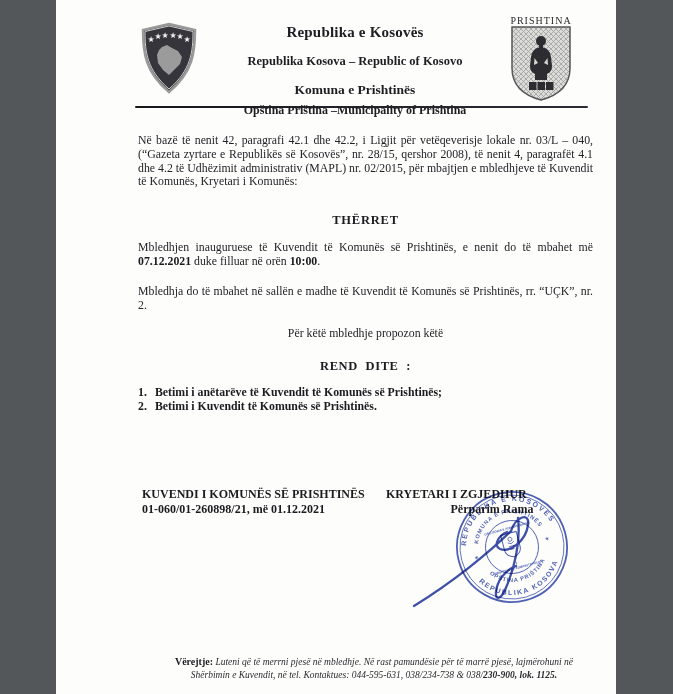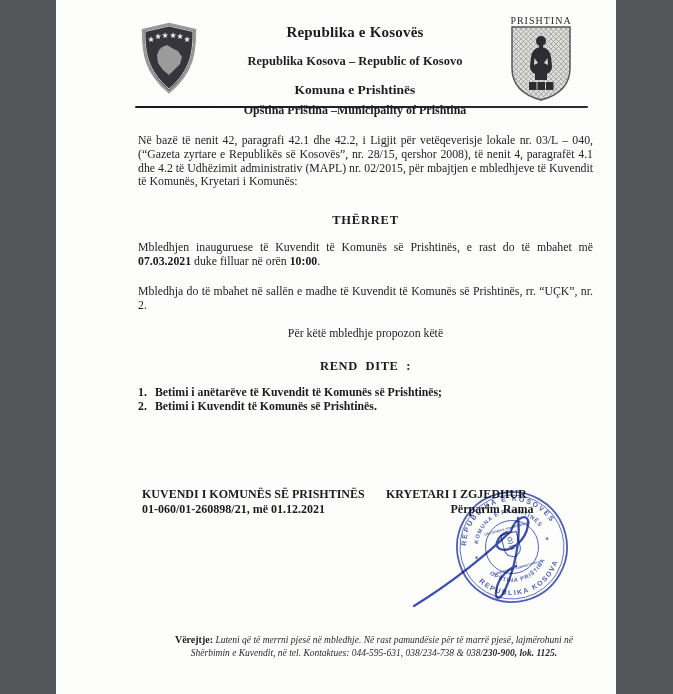--- a/index.html
+++ b/index.html
@@ -47,21 +47,21 @@
   .sig-right { left:330px; top:487px; width:200px; font-weight:bold; font-size:12px;
     line-height:15px; color:#1b1b20; }
   .sig-name { padding-left:12px;text-align:center; }
 
   .stamp-box { left:396px; top:487px; width:120px; height:120px;
     mix-blend-mode:multiply; opacity:.9; }
   .scrawl-box { left:352px; top:502px; width:168px; height:112px;
     mix-blend-mode:multiply; opacity:.95; }
 
   
-  .footer { left:104px; top:634px; width:428px; text-align:center;
+  .footer { left:104px; top:656px; width:428px; text-align:center;
     font-size:9.5px; line-height:12.5px; color:#2a2a31; }
   .footer-label { font-weight:bold; font-style:normal; font-size:10px; color:#1b1b20; }
   .footer-it { font-style:italic; }
   .footer-it-b { font-style:italic; font-weight:bold; }
 </style>
 </head>
 <body>
 
 <div class="backdrop">
   <div class="page">
@@ -107,21 +107,21 @@
         <rect x="40" y="68" width="7.5" height="8"></rect>
       </g>
     </svg>
 
     <div class="abs divider"></div>
 
     <div class="abs col p1 justify">Në bazë të nenit 42, paragrafi 42.1 dhe 42.2, i Ligjit për vetëqeverisje lokale nr. 03/L – 040, (“Gazeta zyrtare e Republikës së Kosovës”, nr. 28/15, qershor 2008), të nenit 4, paragrafët 4.1 dhe 4.2 të Udhëzimit administrativ (MAPL) nr. 02/2015, për mbajtjen e mbledhjeve të Kuvendit të Komunës, Kryetari i Komunës:</div>
 
     <div class="abs col h-center">THËRRET</div>
 
-    <div class="abs col p2 justify"><span>Mbledhjen inauguruese të Kuvendit të Komunës së Prishtinës, e rast do të mbahet më </span><b>07.03.2021</b><span> duke filluar në orën </span><b>10:00</b><span>.</span></div>
+    <div class="abs col p2 justify"><span>Mbledhjen inauguruese të Kuvendit të Komunës së Prishtinës, e nenit do të mbahet më </span><b>07.12.2021</b><span> duke filluar në orën </span><b>10:00</b><span>.</span></div>
 
     <div class="abs col p3 justify">Mbledhja do të mbahet në sallën e madhe të Kuvendit të Komunës së Prishtinës, rr. “UÇK”, nr. 2.</div>
 
     <div class="abs col p4">Për këtë mbledhje propozon këtë</div>
 
     <div class="abs col h-agenda">REND DITE :</div>
 
     <div class="abs col agenda">
       <div class="agenda-row">
         <span class="agenda-num">1.</span>

